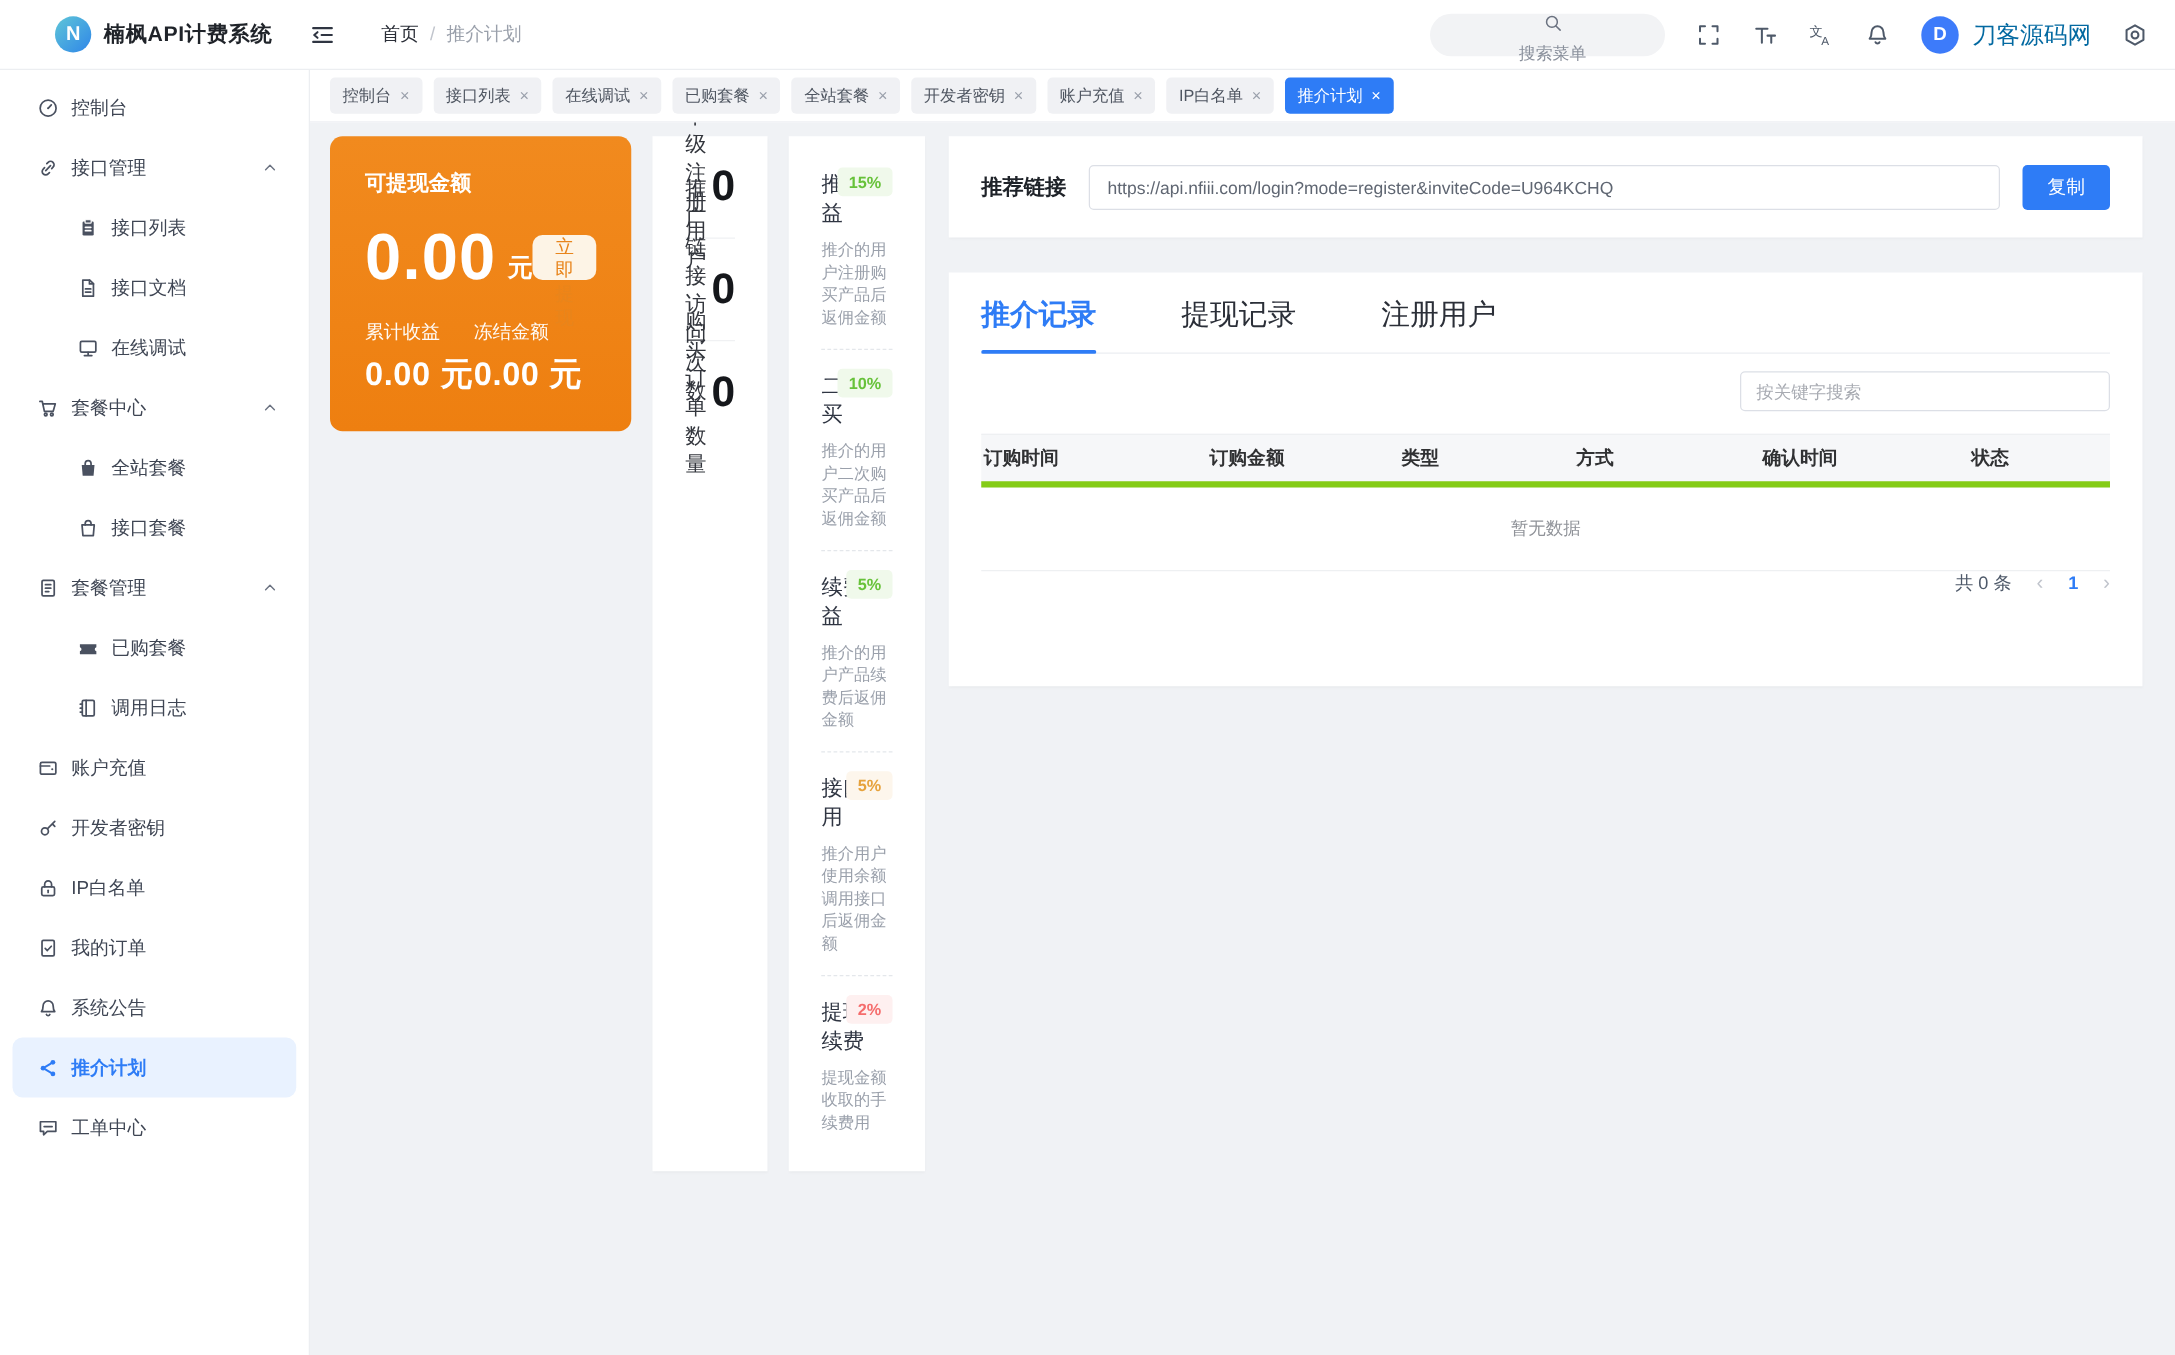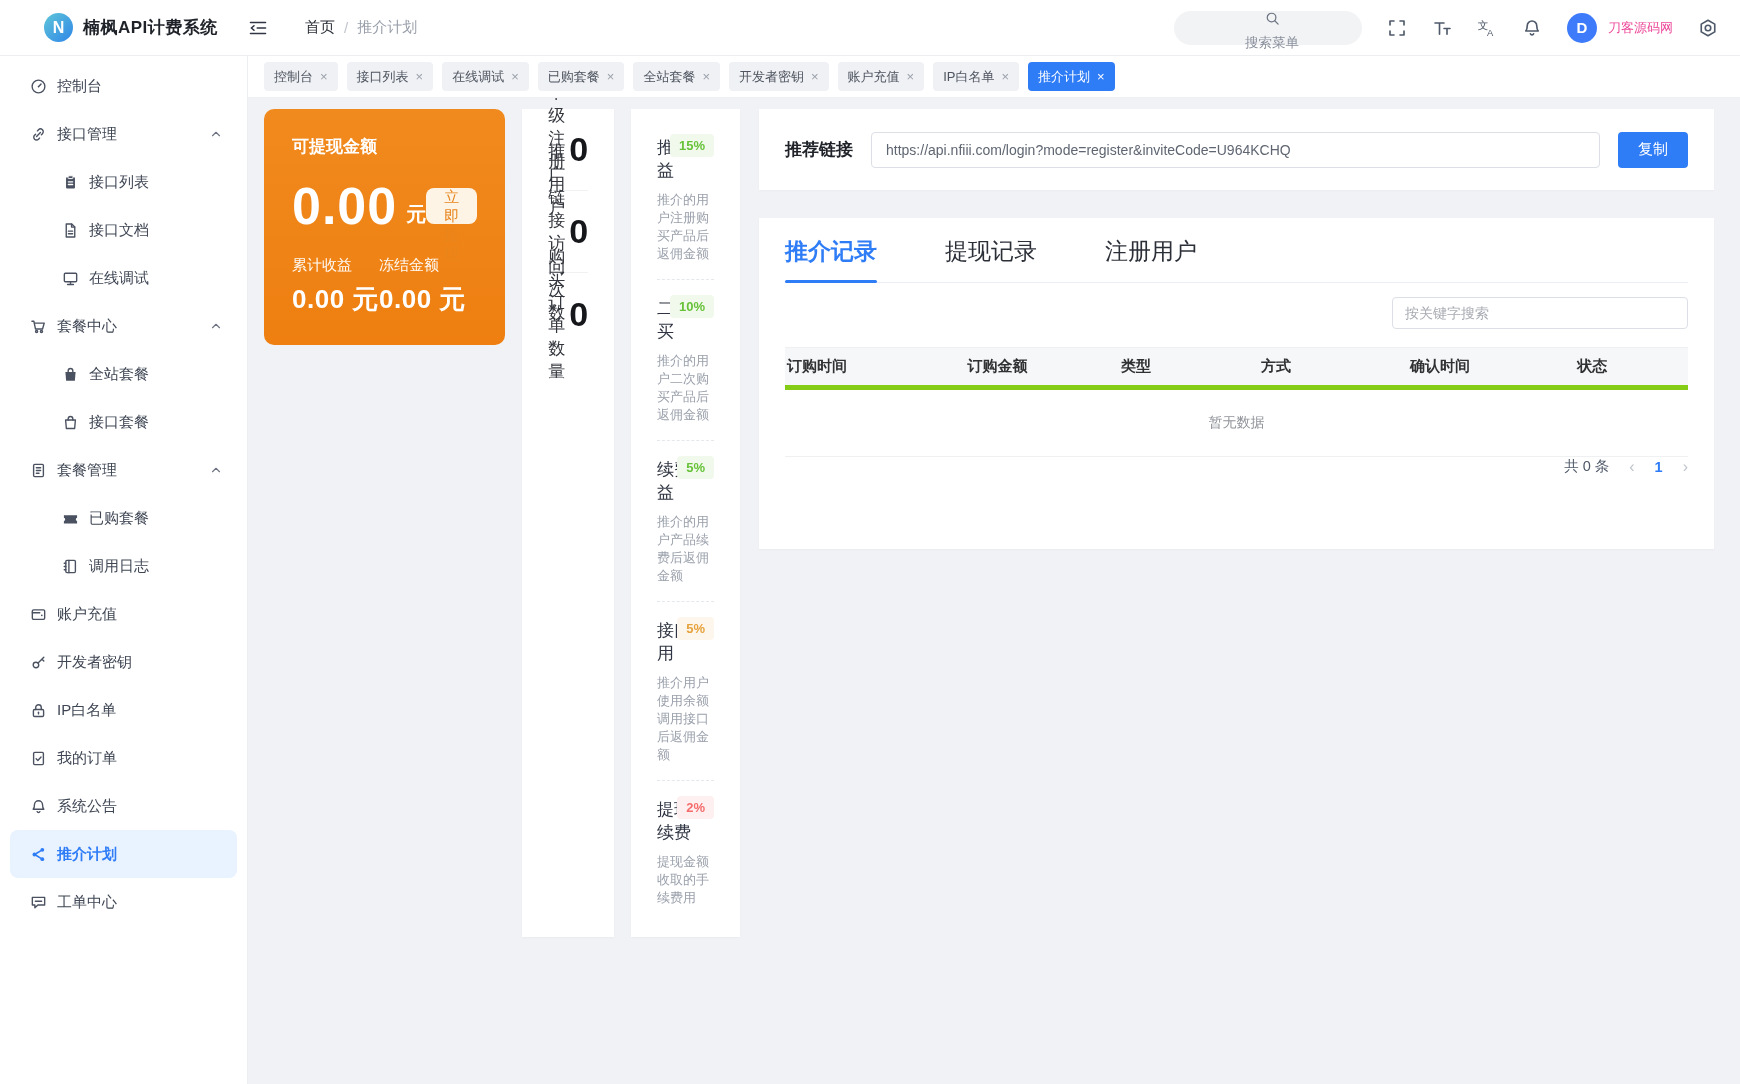--- a/index.html
+++ b/index.html
@@ -25,21 +25,21 @@
   .search-pill { width:188px; height:34px; background:#f2f3f5; border-radius:17px; display:flex; align-items:center;
                  gap:8px; padding:0 5px 0 13px; cursor:pointer;flex-direction:column; }
   .search-pill .ic { width:15px; height:15px; color:#6b7280; flex:0 0 auto; }
   .search-ph { font-size:13.5px; color:#8a909c; flex:1; }
   .kbd { font-family:"DejaVu Sans Mono",monospace; font-size:12px; color:#858b9c; background:#fff;
          border:1px solid #e5e6eb; border-radius:12px; padding:3px 9px; }
   .top-ic { width:20px; height:20px; color:#4e5969; cursor:pointer; }
   .userbox { display:flex; align-items:center; gap:11px; cursor:pointer; }
   .avatar { width:30px; height:30px; border-radius:50%; background:#3d7bfa; color:#fff; font-size:15px; font-weight:bold;
             display:flex; align-items:center; justify-content:center; }
-  .username { font-size:13px; color:#ec4899; }
+  .username { font-size:19px; color:#0369a1; }
 
   
   .layout { display:flex; height:1028px; }
   .sidebar { width:248px; flex:0 0 auto; background:#fff; border-right:1px solid #eceef1; padding-top:6px; }
   .side-item { height:48px; display:flex; align-items:center; gap:10px; margin:0 10px; padding:0 14px 0 20px;
                border-radius:8px; font-size:15px; color:#3f4654; cursor:pointer; }
   .side-item.t-sub { padding-left:52px; }
   .side-icon { width:17px; height:17px; color:#4a5160; flex:0 0 auto; }
   .side-chevron { width:14px; height:14px; margin-left:auto; color:#6b7280; display:none; }
   .side-item.t-group .side-chevron { display:block; }

